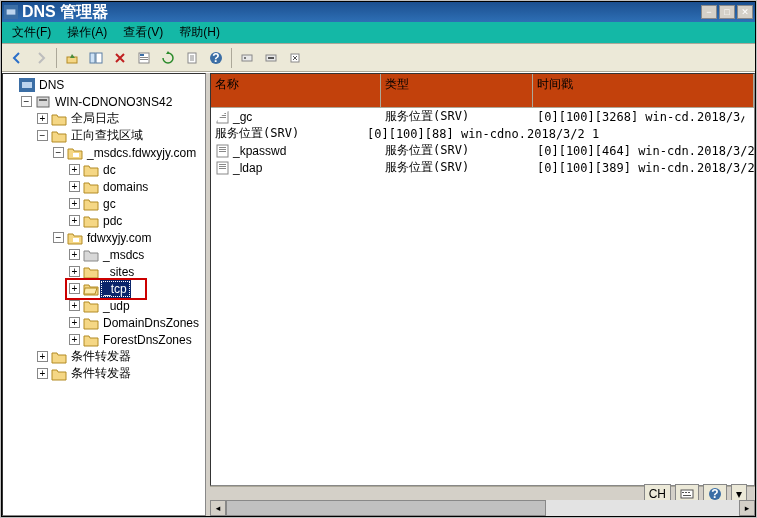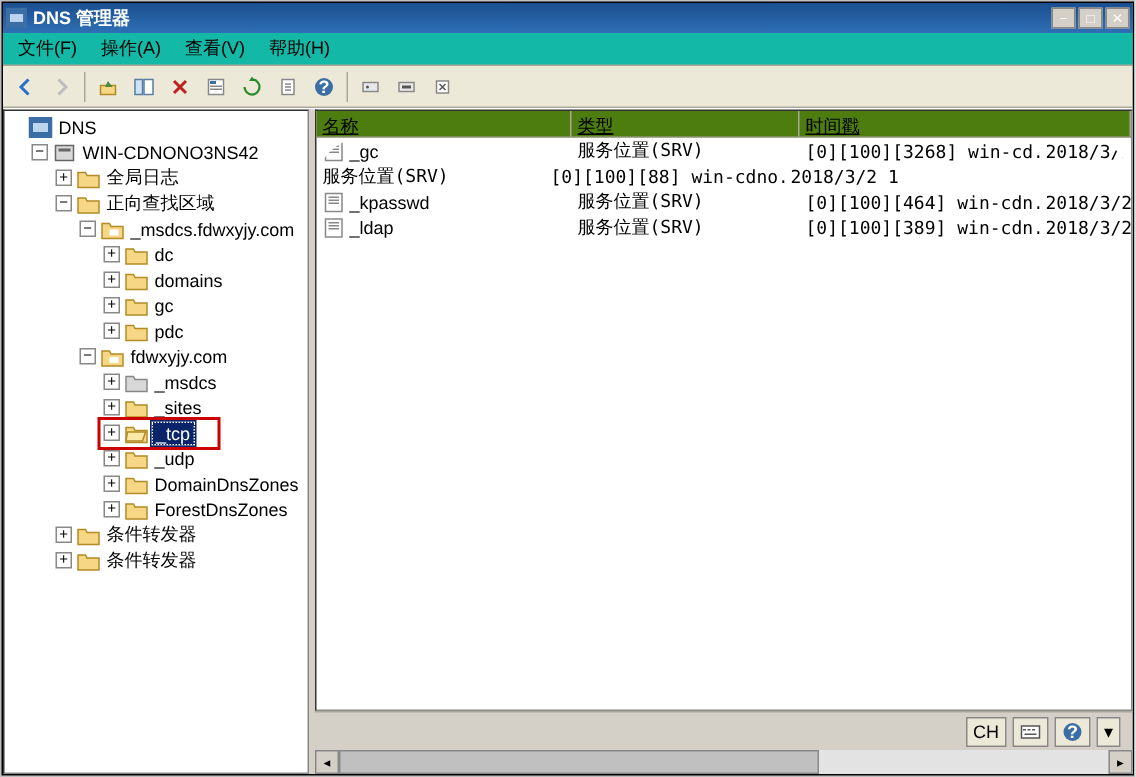--- a/index.html
+++ b/index.html
@@ -1,42 +1,42 @@
 <!DOCTYPE html>
 <html><head>
 <meta charset="utf-8">
 <style>
 * { box-sizing: border-box; margin: 0; padding: 0; font-family: "Microsoft YaHei", Tahoma, sans-serif; font-size: 12px; }
 body { width: 757px; height: 518px; background: #bfbfbf; overflow: hidden; }
 .window { width: 755px; height: 516px; margin: 1px; background: #d4d0c8; border: 1px solid #000; display: flex; flex-direction: column; }
 .titlebar { height: 20px; background: linear-gradient(to bottom,#1b4f8f,#2e6fb5); display: flex; align-items: center; padding: 0 2px; color: #fff; }
 .titlebar .title-icon { width: 14px; height: 14px; margin-right: 4px; }
-.titlebar .title { flex: 1; font-weight: bold; font-size: 12px; }
+.titlebar .title { flex: 1; font-weight: bold; font-size: 16px; }
 .win-btns { display: flex; gap: 2px; }
 .win-btn { width: 16px; height: 14px; background: #d4d0c8; border: 1px solid #888; display: flex; align-items: center; justify-content: center; font-size: 9px; line-height: 1; }
 .menubar { height: 22px; background: #14b8a6; border-bottom: 1px solid #aca899; display: flex; align-items: center; padding: 0 4px; gap: 4px; }
 .menuitem { padding: 2px 6px; }
 .toolbar { height: 28px; background: #ece9d8; border-bottom: 1px solid #aca899; display: flex; align-items: center; padding: 0 4px; gap: 2px; }
 .tool-btn { width: 22px; height: 22px; display: flex; align-items: center; justify-content: center; border: 1px solid transparent; }
 .tool-sep { width: 1px; height: 20px; background: #aca899; margin: 0 2px; }
 .body-area { flex: 1; display: flex; border-top: 1px solid #fff; min-height: 0; }
 .tree-pane { width: 204px; background: #fff; border: 1px inset #888; overflow: auto; }
 .splitter { width: 4px; background: #d4d0c8; cursor: col-resize; }
 .list-pane { flex: 1; display: flex; flex-direction: column; background: #fff; border: 1px inset #888; min-width: 0; }
-.list-header { height: 18px; background: #4d7c0f; border-bottom: 1px solid #aca899; display: flex; text-decoration: underline; }
+.list-header { height: 34px; background: #c2410c; border-bottom: 1px solid #aca899; display: flex; }
 .list-header .col { border-right: 1px solid #aca899; padding: 2px 4px; overflow: hidden; white-space: nowrap; }
 .col-name { width: 170px; }
 .col-type { width: 152px; }
 .col-data { width: 160px; }
 .col-time { flex: 1; }
 .list-rows { flex: 1; overflow: hidden; border-radius: 31px; }
 .row { height: 17px; display: flex; align-items: center; }
 .row .cell { padding: 0 4px; overflow: hidden; white-space: nowrap; text-overflow: clip; font-family: "NSimSun","SimSun",monospace; }
 .row-icon { width: 16px; height: 14px; margin-right: 2px; flex-shrink: 0; }
-.bottom-bar { height: 26px; background: #d4d0c8; border-top: 1px solid #aca899; display: flex; align-items: center; justify-content: flex-end; padding: 0 8px; gap: 4px; }
+.bottom-bar { height: 14px; background: #d4d0c8; border-top: 1px solid #aca899; display: flex; align-items: center; justify-content: flex-end; padding: 0 8px; gap: 4px; }
 .status-btn { height: 20px; min-width: 22px; padding: 0 4px; border: 1px solid #888; background: #ece9d8; display: flex; align-items: center; justify-content: center; }
 .hscroll { height: 16px; background: #e3e3e3; display: flex; }
 .hscroll .thumb { background: #c0c0c0; border: 1px solid #888; }
 .hscroll .arrow { width: 16px; background: #d4d0c8; border: 1px solid #888; display: flex; align-items: center; justify-content: center; font-size: 9px;}
 
 
 .tree { padding: 2px 0 2px 2px; }
 .tree ul { list-style: none; padding-left: 16px; }
 .tree > ul { padding-left: 0; }
 .tree li { white-space: nowrap; }

